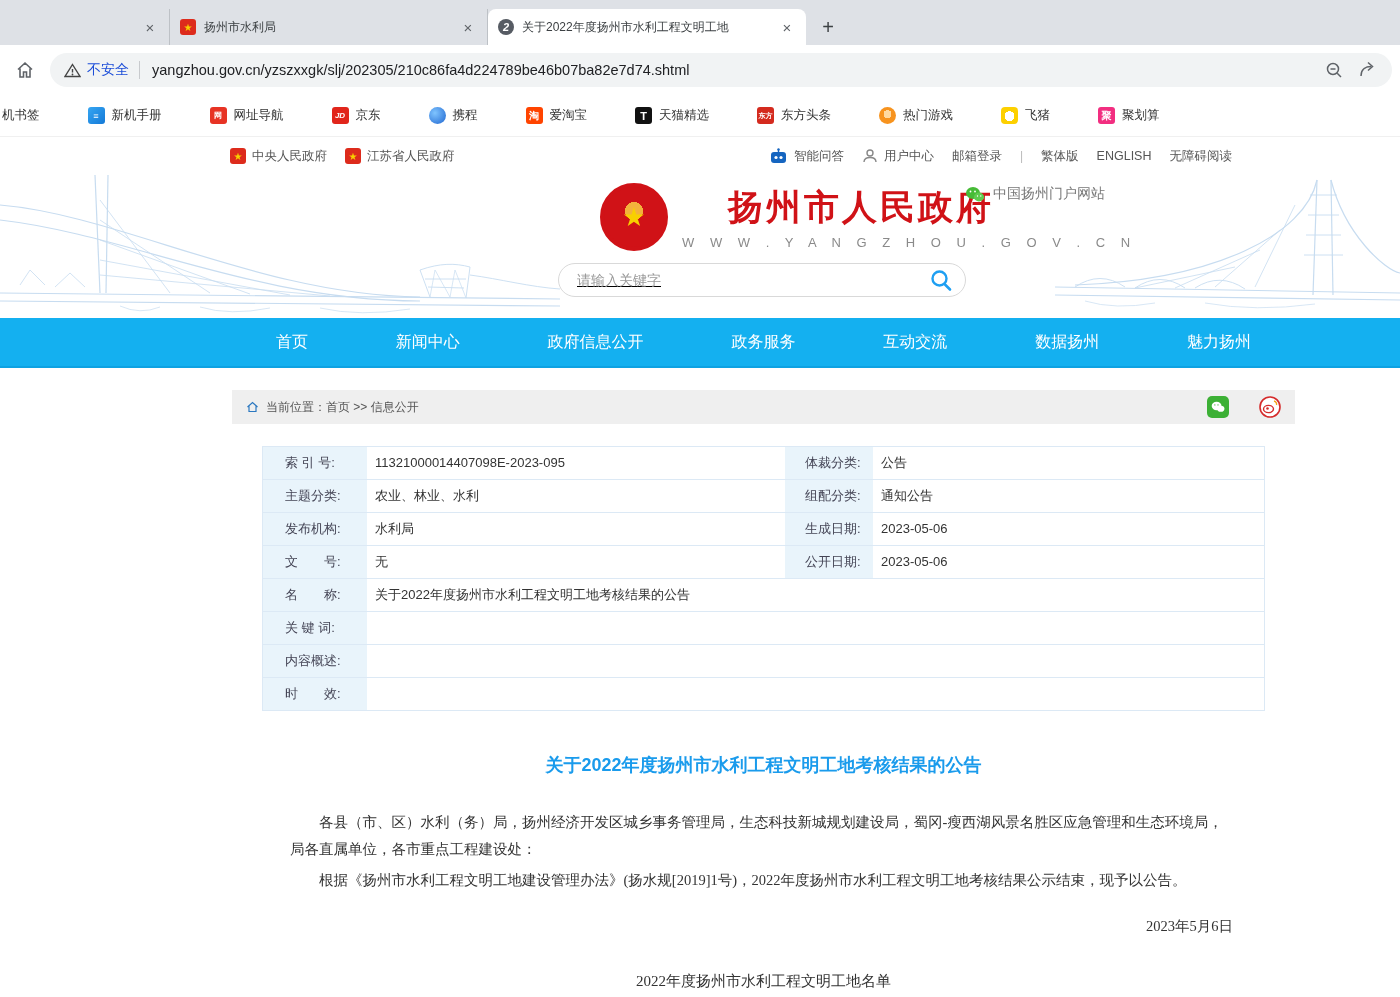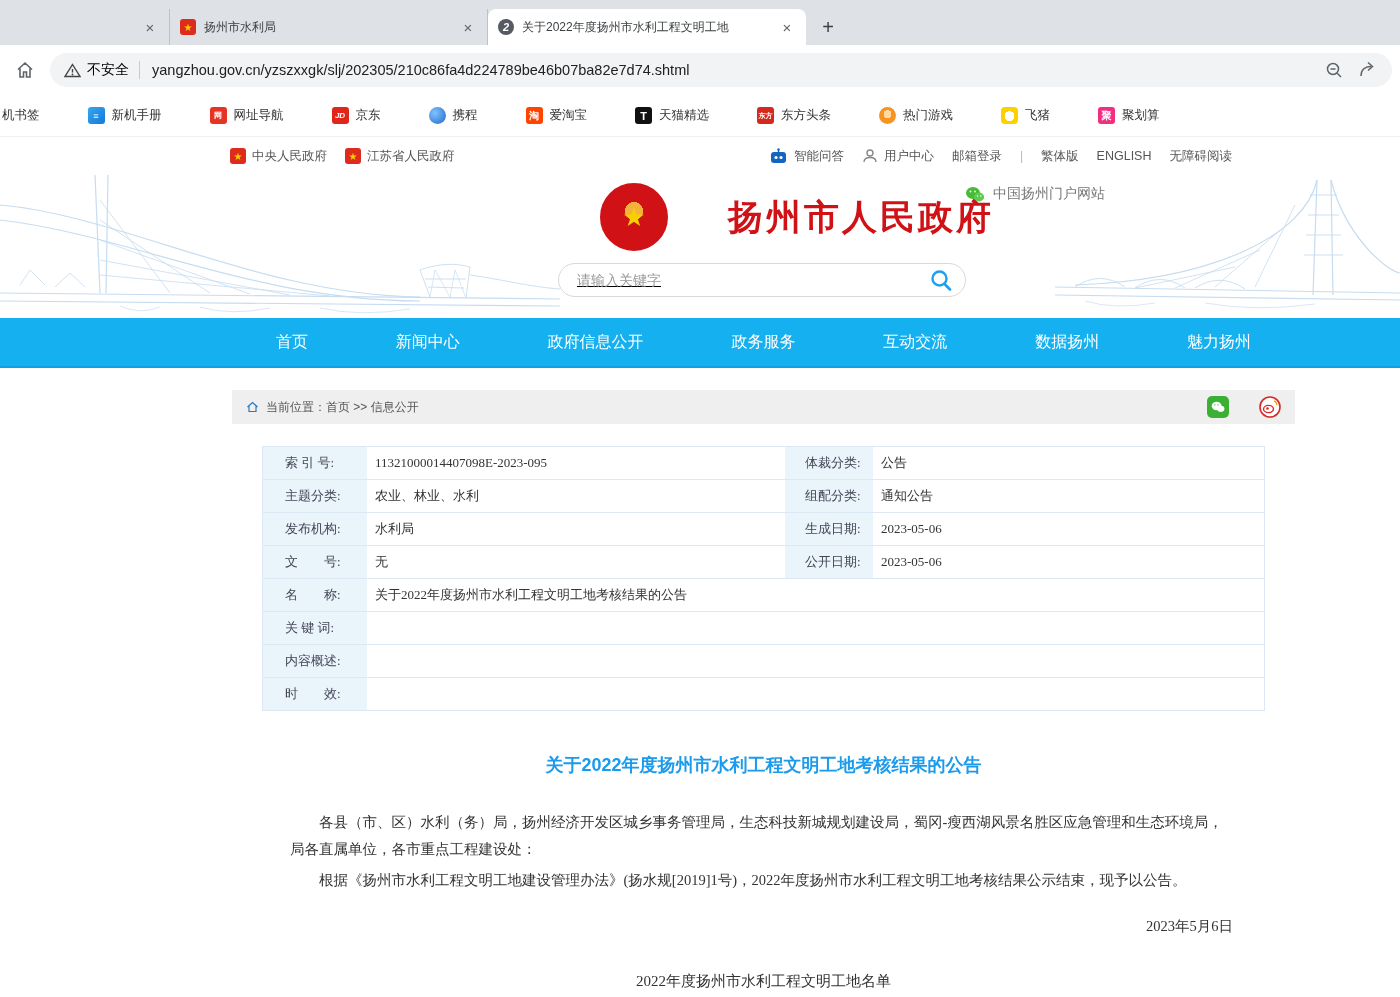--- a/index.html
+++ b/index.html
@@ -16,21 +16,21 @@
   .tab-active { width:318px; background:#fff; border-radius:8px 8px 0 0; }
   .tab-close { width:18px; height:18px; margin-left:8px; border-radius:50%; display:flex; align-items:center; justify-content:center; color:#5f6368; font-size:15px; line-height:1; cursor:pointer; flex:none; }
   .favicon { width:16px; height:16px; flex:none; margin-right:8px; }
   .emblem-ico { background:#dd2b1c; border-radius:3px; color:#f8d000; font-size:10px; display:flex; align-items:center; justify-content:center; }
   .fav-dark { background:#565b63; border-radius:50%; color:#fff; font-size:11px; font-weight:bold; font-style:italic; display:flex; align-items:center; justify-content:center; }
   .newtab { width:28px; height:28px; margin:0 0 4px 8px; display:flex; align-items:center; justify-content:center; font-size:20px; color:#3c4043; cursor:pointer; }
 
   .addressbar { height:50px; background:#fff; display:flex; align-items:center; padding:0 8px; }
   .abtn { width:34px; height:34px; display:flex; align-items:center; justify-content:center; flex:none; }
   .omnibox { flex:1; height:34px; margin-left:8px; background:#f1f3f4; border-radius:17px; display:flex; align-items:center; padding:0 14px; }
-  .sec-label { font-size:14px; color:#000000; margin:0 10px 0 6px; }
+  .sec-label { font-size:14px; color:#1d4ed8; margin:0 10px 0 6px; }
   .om-div { width:1px; height:18px; background:#c8cacd; margin-right:12px; }
   .url { font-size:14.5px; color:#202124; flex:1; white-space:nowrap; overflow:hidden; }
   .om-ico { margin-left:14px; flex:none; display:flex; }
 
   .bookmarks { height:42px; background:#fff; display:flex; align-items:center; gap:48px; padding-left:2px; border-bottom:1px solid #f0f0f0; overflow:hidden; }
   .bm { display:flex; align-items:center; gap:7px; font-size:12.5px; color:#333; white-space:nowrap; cursor:pointer; }
   .bm-icon { width:17px; height:17px; border-radius:3px; color:#fff; display:flex; align-items:center; justify-content:center; font-size:9px; font-weight:bold; flex:none; }
   .bm1 .bm-icon { background:linear-gradient(135deg,#36a6f2,#1479d7); }
   .bm2 .bm-icon { background:#e73324; font-size:8px; }
   .bm3 .bm-icon { background:#e1251b; font-style:italic; font-size:8px;text-align:center; }
@@ -68,21 +68,21 @@
   .nav-item { color:#fff; font-size:16px; cursor:pointer; white-space:nowrap; }
 
   
   .content { width:1063px; margin-left:232px; }
   .crumbbar { margin-top:22px; height:34px; background:#efefef; display:flex; align-items:center; padding:8px 14px; }
   .crumb-text { font-size:12px; color:#555; margin-left:7px; }
   .crumb-icons { margin-left:auto; display:flex; align-items:center; gap:30px; }
   .share-wechat { width:22px; height:22px; background:#3cb035; border-radius:5px; display:flex; align-items:center; justify-content:center; cursor:pointer; }
   .share-weibo { width:22px; height:22px; cursor:pointer; }
 
-  .info-table { width:1003px; margin:22px 0 0 30px; border:1px solid #dce9f5; border-bottom:none; font-size:13px;font-family:Liberation Serif, serif; }
+  .info-table { width:1003px; margin:22px 0 0 30px; border:1px solid #dce9f5; border-bottom:none; font-size:13px; }
   .it-row { display:flex; border-bottom:1px solid #dce9f5; height:33px; line-height:32px; }
   .it-label { width:104px; background:#e9f4fb; color:#445; padding-left:22px; flex:none; white-space:pre; }
   .it-val { flex:1; color:#333; padding-left:8px; white-space:nowrap; overflow:hidden; }
   .it-label2 { width:88px; background:#e9f4fb; color:#445; padding-left:20px; flex:none; }
   .it-val2 { width:391px; color:#333; padding-left:8px; flex:none; }
 
   
   .article { font-family:"Liberation Serif","DejaVu Serif",serif; color:#333; }
   .art-title { margin-top:42px; text-align:center; font-size:18px; font-weight:bold; color:#1a9bec; font-family:"Liberation Sans","DejaVu Sans",sans-serif; }
   .art-body { margin:32px 62px 0 58px; font-size:14.5px; line-height:1.85; }
@@ -264,20 +264,21 @@
           <path d="M0 120 L345 125"></path>
         <path d="M20 112 Q45 95 70 112 M80 113 Q105 96 130 113 M140 113 Q165 97 190 114" stroke-width="0.9"></path>
         <path d="M30 126 Q60 135 100 128 M150 128 Q200 137 260 129" stroke-width="0.7"></path>
       </g>
     </svg>
 
     <div class="logo-wrap">
       <div class="logo-emblem">★</div>
       <div>
         <div class="logo-cn">扬州市人民政府</div>
+        <div class="logo-en">W W W . Y A N G Z H O U . G O V . C N</div>
       </div>
     </div>
 
     <div class="portal">
       <svg width="20" height="17" viewBox="0 0 20 17">
           <ellipse cx="8" cy="7" rx="7" ry="6" fill="#46bb36"></ellipse>
           <circle cx="5.5" cy="5.5" r="0.9" fill="#fff"></circle>
           <circle cx="10" cy="5.5" r="0.9" fill="#fff"></circle>
           <ellipse cx="14" cy="11" rx="5.2" ry="4.4" fill="#5ecb4e"></ellipse>
           <circle cx="12.5" cy="10" r="0.7" fill="#fff"></circle>

